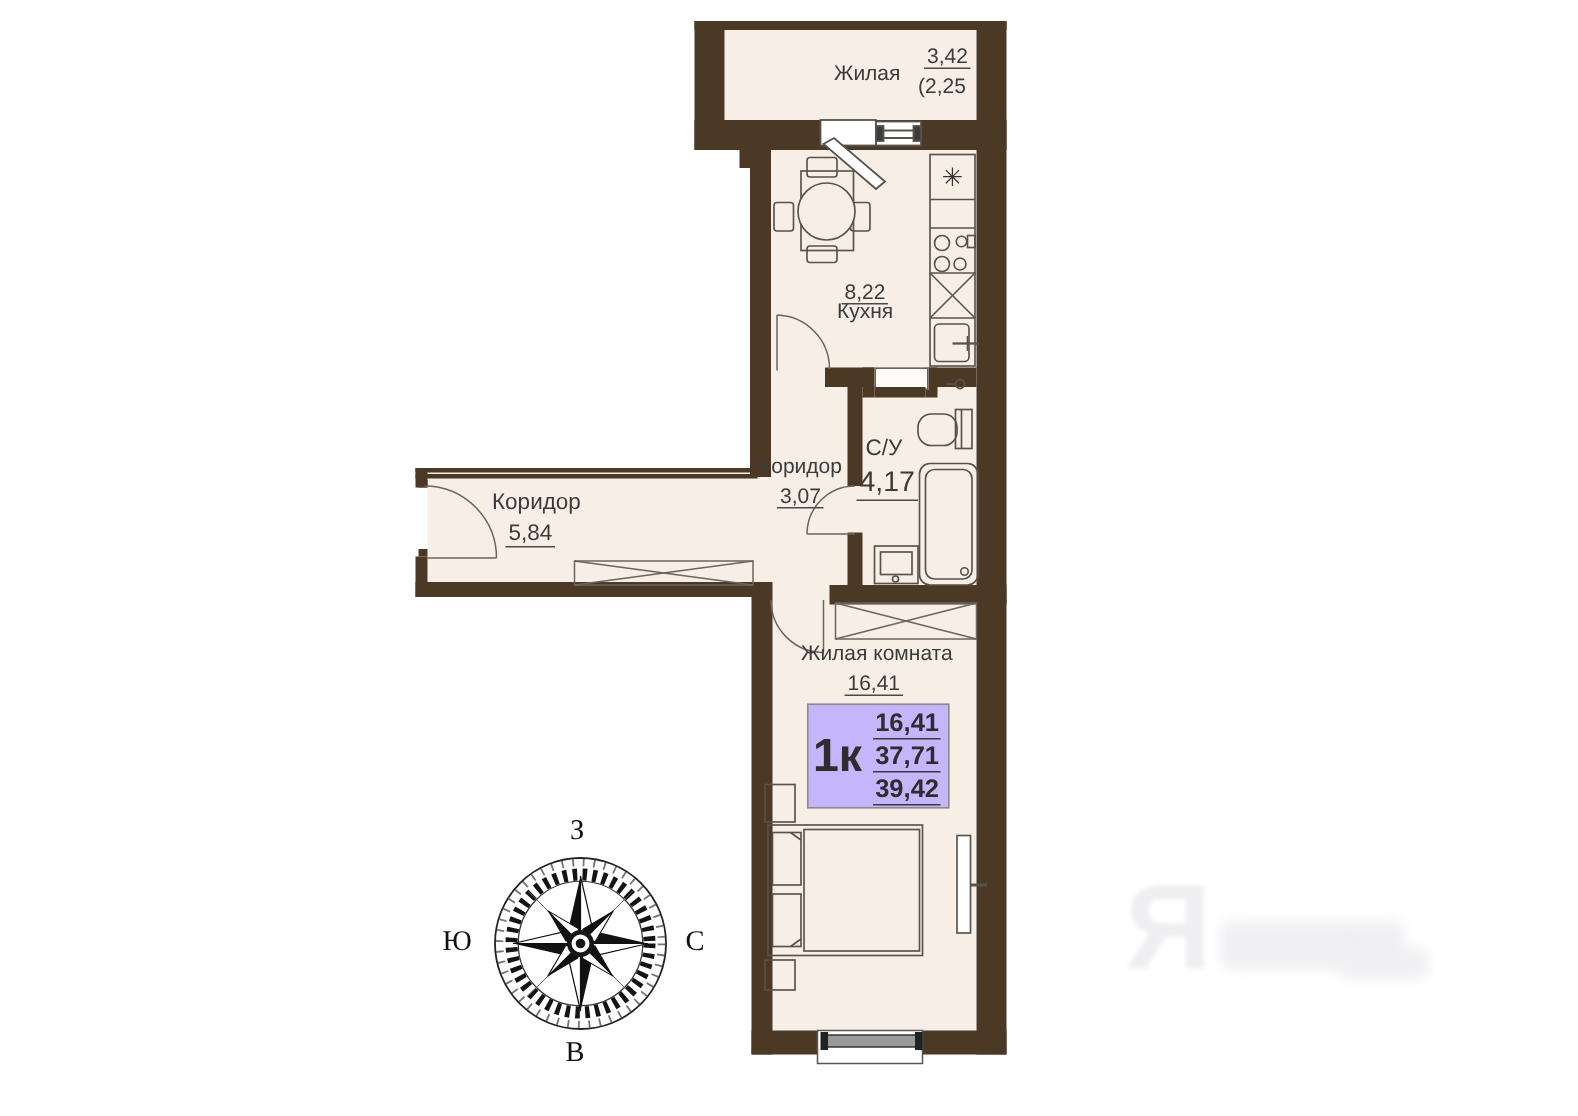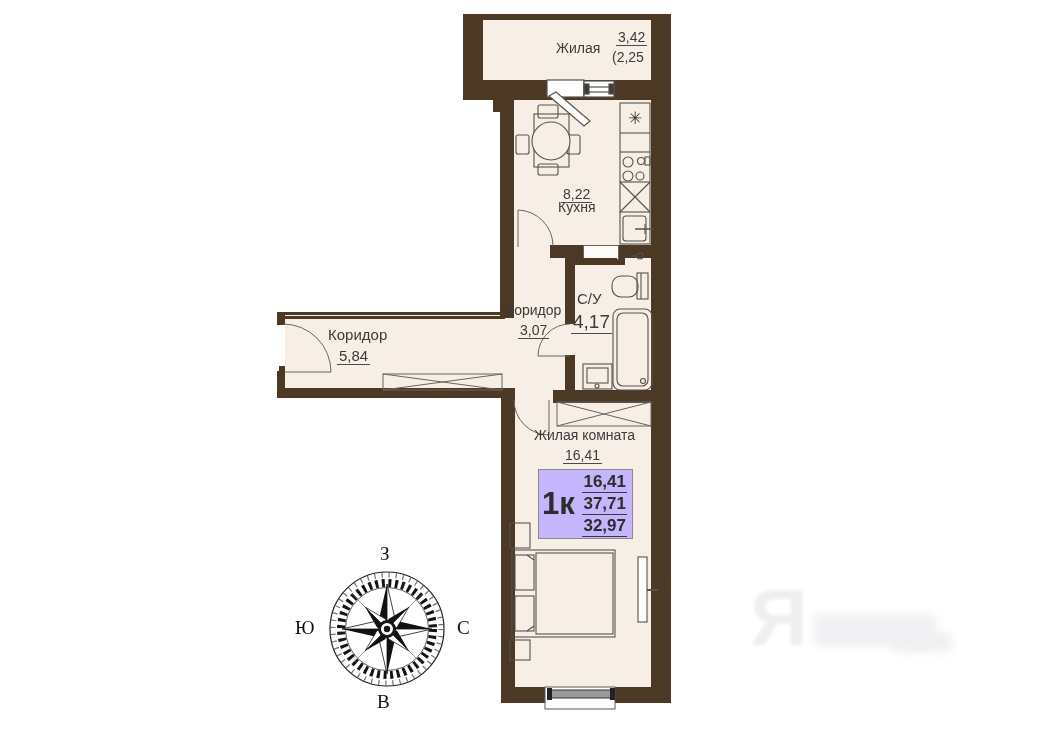--- a/index.html
+++ b/index.html
@@ -243,21 +243,21 @@
   <div class="lbl" style="left:328px;top:326px;font-size:15px;"><span>Коридор</span></div>
   <div class="area-num" style="left:337px;top:347px;font-size:15px;">5,84</div>
 
   <div class="lbl" style="left:534px;top:427px;"><span>Жилая комната</span></div>
   <div class="area-num" style="left:563px;top:447px;">16,41</div>
 
   <div class="infobox">
     <div class="type">1к</div>
     <div class="v" style="top:2px;">16,41</div>
     <div class="v" style="top:24px;">37,71</div>
-    <div class="v" style="top:46px;">32,97</div>
+    <div class="v" style="top:46px;">39,42</div>
   </div>
 
   <div class="compass-letter" style="left:380px;top:543px;">З</div>
   <div class="compass-letter" style="left:295px;top:617px;">Ю</div>
   <div class="compass-letter" style="left:457px;top:617px;">С</div>
   <div class="compass-letter" style="left:377px;top:691px;">В</div>
 
   <div class="watermark">
     <span class="wm-letter">Я</span>
     <div class="wm-bar" style="left:72px;top:42px;width:122px;height:32px;"></div>

